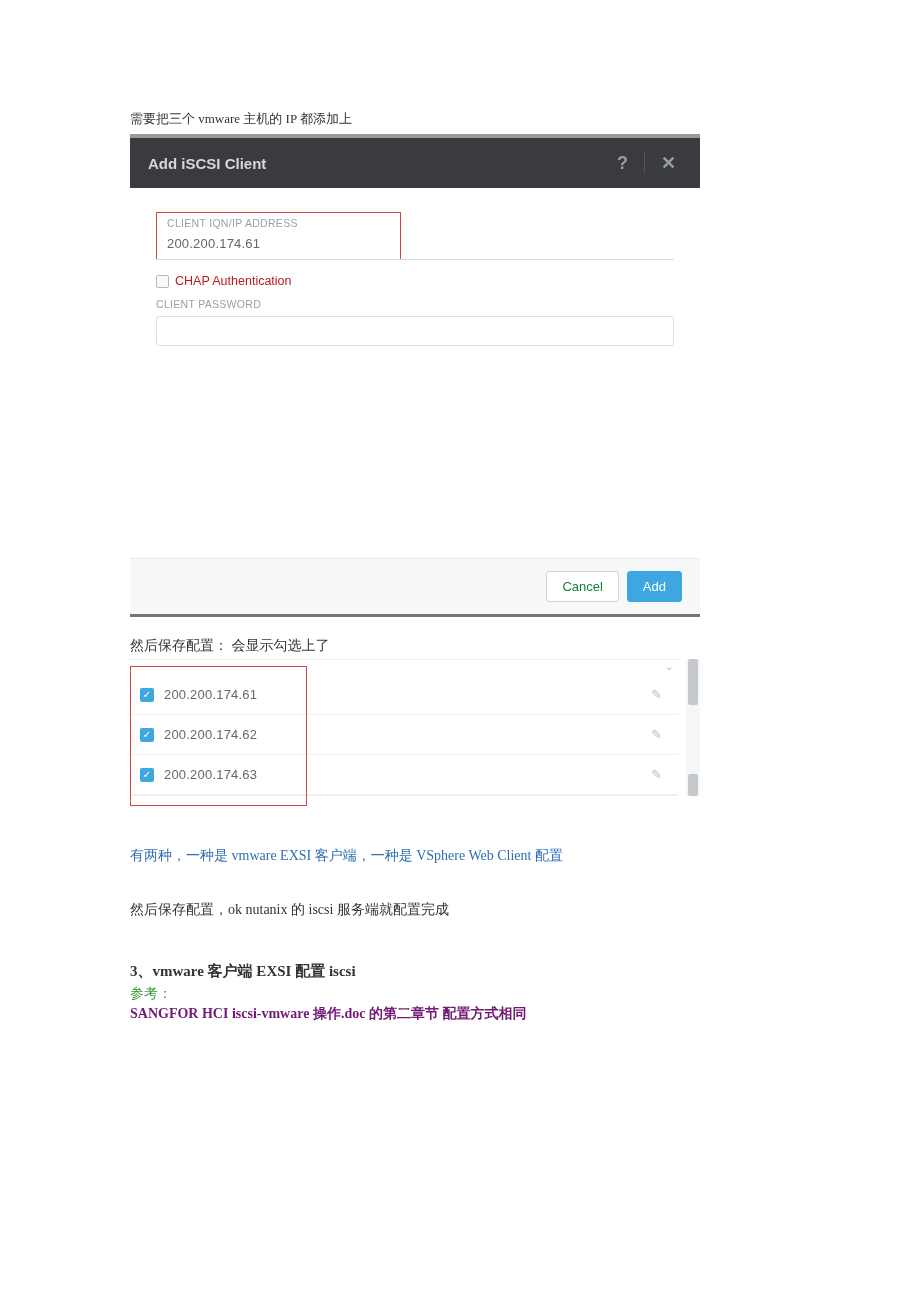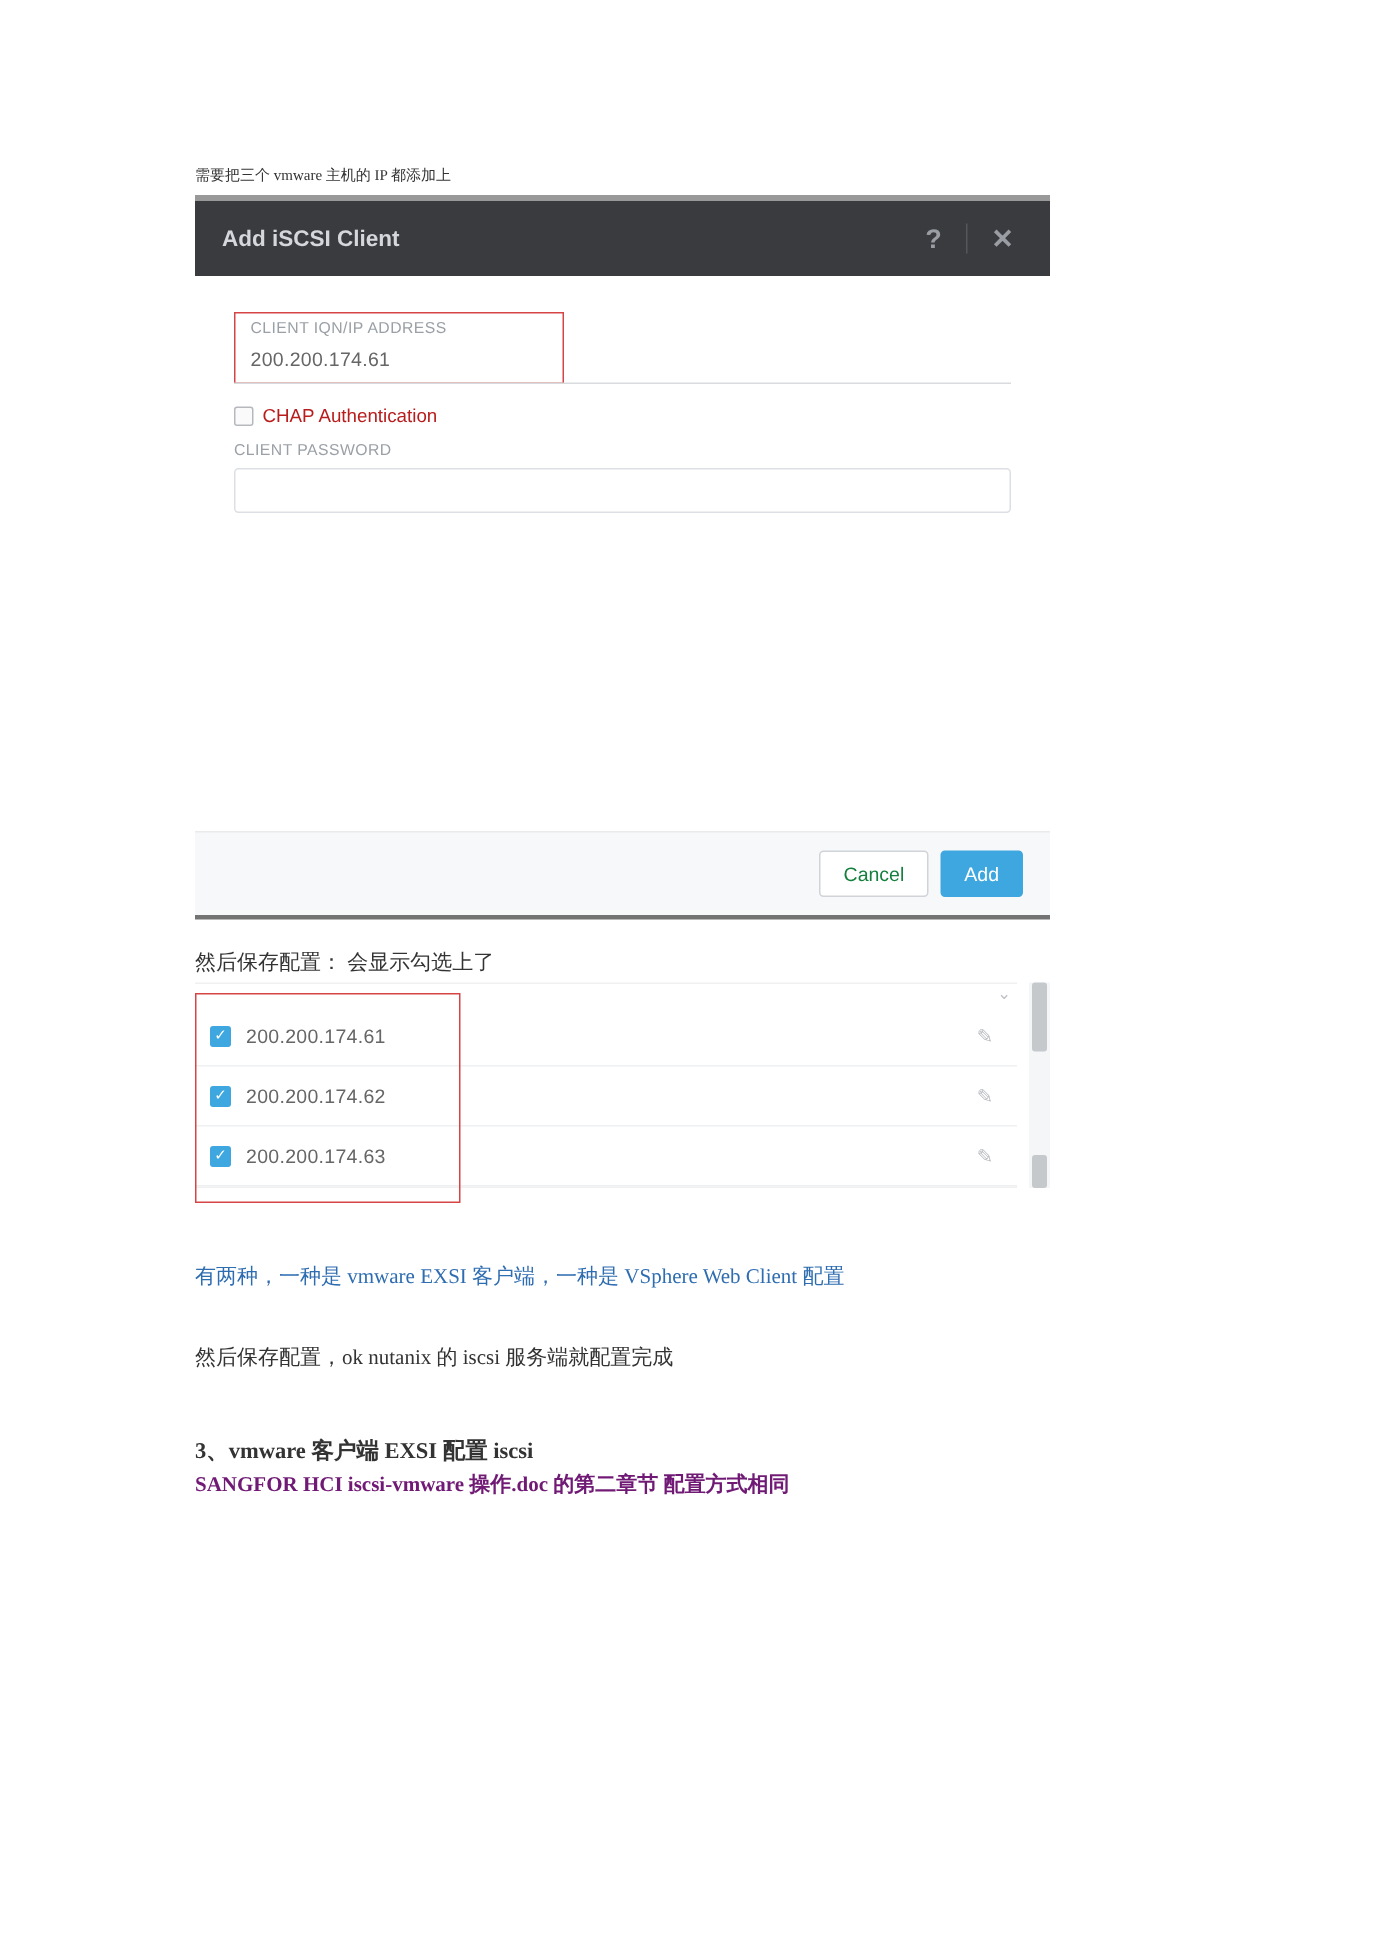--- a/index.html
+++ b/index.html
@@ -7,21 +7,21 @@
     background: #ffffff;
     font-family: Arial, "Microsoft YaHei", sans-serif;
     font-size: 14px;
     color: #333;
     width: 920px;
   }
   .page {
     padding: 110px 130px 60px 130px;
   }
   .desc-text {
-    font-size: 10px;
+    font-size: 13px;
     margin-bottom: 6px;
     font-family: SimSun, "宋体", serif;
   }
   .dialog {
     width: 570px;
     border-top: 4px solid #999;
     background: #fff;
     border-bottom: 3px solid #737373;
     margin-bottom: 20px;
   }
@@ -55,21 +55,21 @@
     height: 20px;
     background: #55575c;
   }
   .dialog-body {
     padding: 24px 26px 10px 26px;
     min-height: 370px;
   }
   .input-group {
     border: 1px solid #d64545;
     padding: 4px 10px 8px 10px;
-    width: 220px;
+    width: 245px;
     margin-bottom: 14px;
   }
   .input-label {
     font-size: 10.5px;
     letter-spacing: 0.3px;
     color: #9aa0a6;
     display: block;
     margin-bottom: 6px;
   }
   .input-value {
@@ -323,15 +323,16 @@
       <div class="scroll-thumb-top"></div>
       <div class="scroll-thumb-bot"></div>
     </div>
   </div>
 
   <div class="para blue-link" style="margin-top:48px">有两种，一种是 vmware EXSI 客户端，一种是 VSphere Web Client 配置</div>
 
   <div class="para">然后保存配置，ok nutanix 的 iscsi 服务端就配置完成</div>
 
   <div class="heading">3、vmware 客户端 EXSI 配置 iscsi</div>
+  <div class="ref">参考：</div>
   <div class="ref2">SANGFOR HCI iscsi-vmware 操作.doc  的第二章节  配置方式相同</div>
 
 </div>
 
 </body></html>

